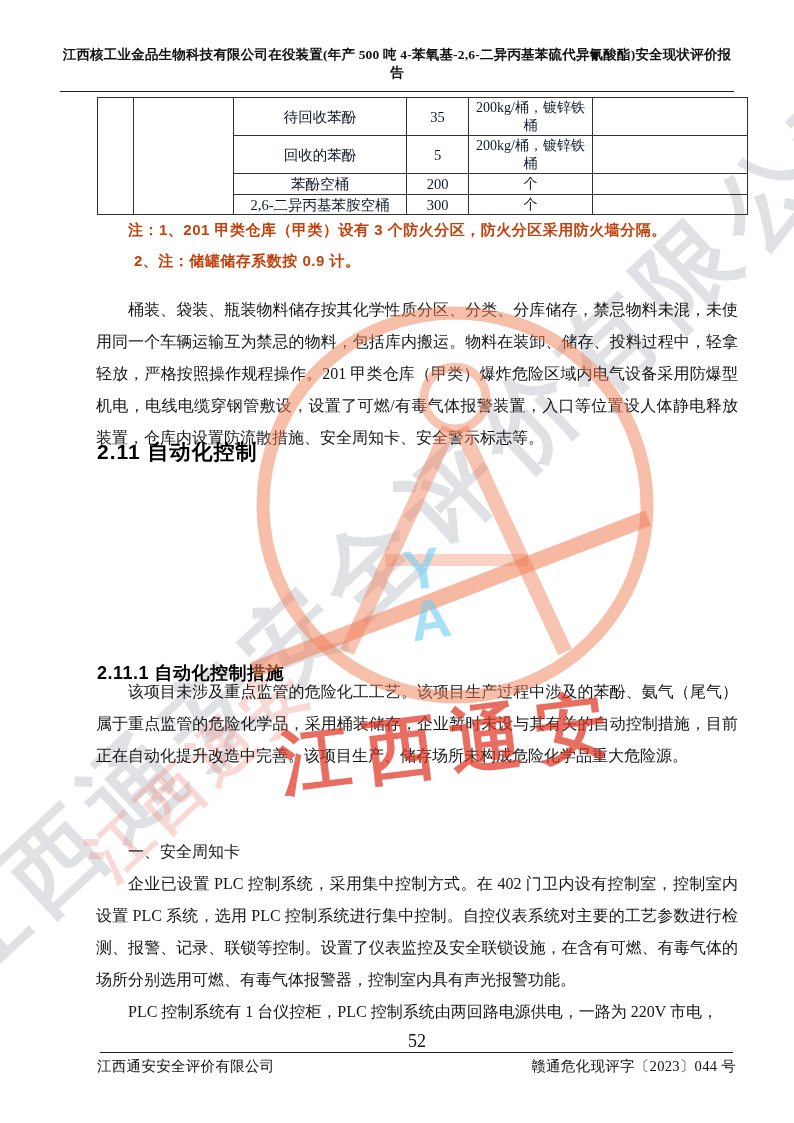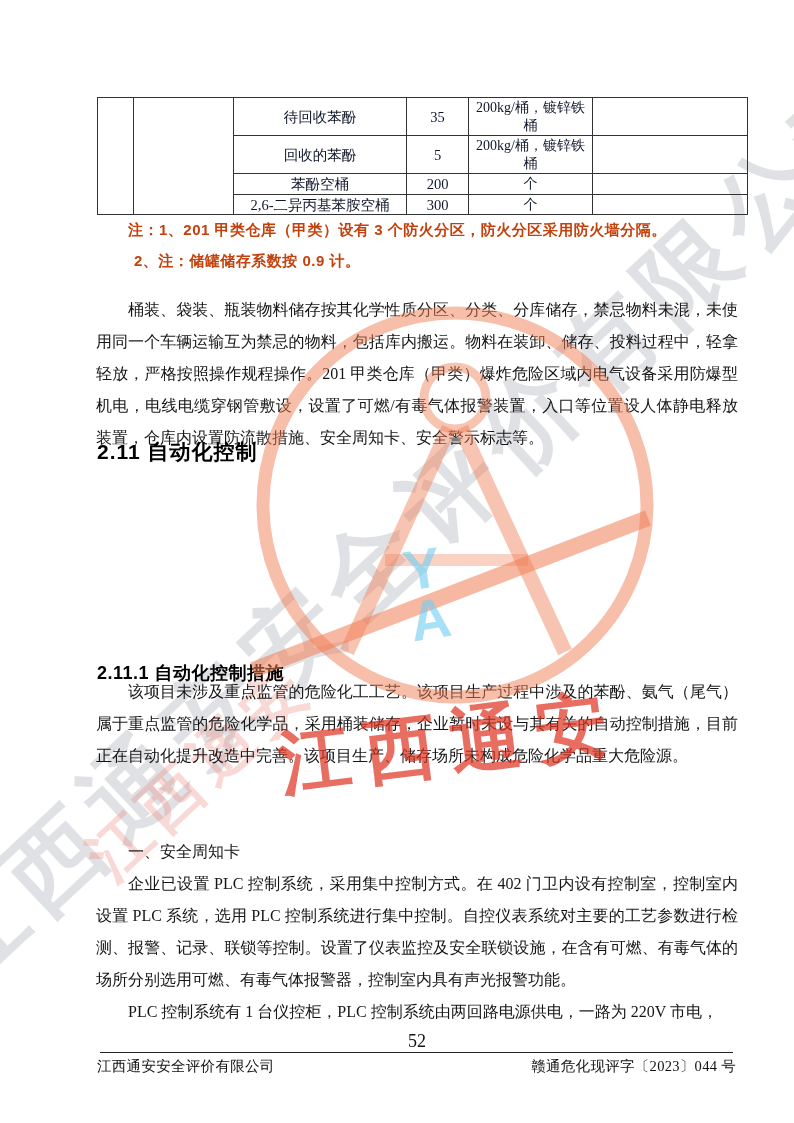--- a/index.html
+++ b/index.html
@@ -87,20 +87,21 @@
 </head>
 <body>
 
 <div class="page">
 
   <div class="wm wm-ghost">江西通安安全评价有限公司</div>
   <div class="wm wm-pink">江西通安</div>
 
   <div class="content-layer">
 
+    <div class="header">江西核工业金品生物科技有限公司在役装置(年产 500 吨 4-苯氧基-2,6-二异丙基苯硫代异氰酸酯)安全现状评价报告</div>
 
     <table class="tbl">
       <colgroup>
         <col style="width:36px">
           <col style="width:100px">
           <col style="width:173px">
         <col style="width:62px">
           <col style="width:124px">
           <col style="width:155px">
       </colgroup>

